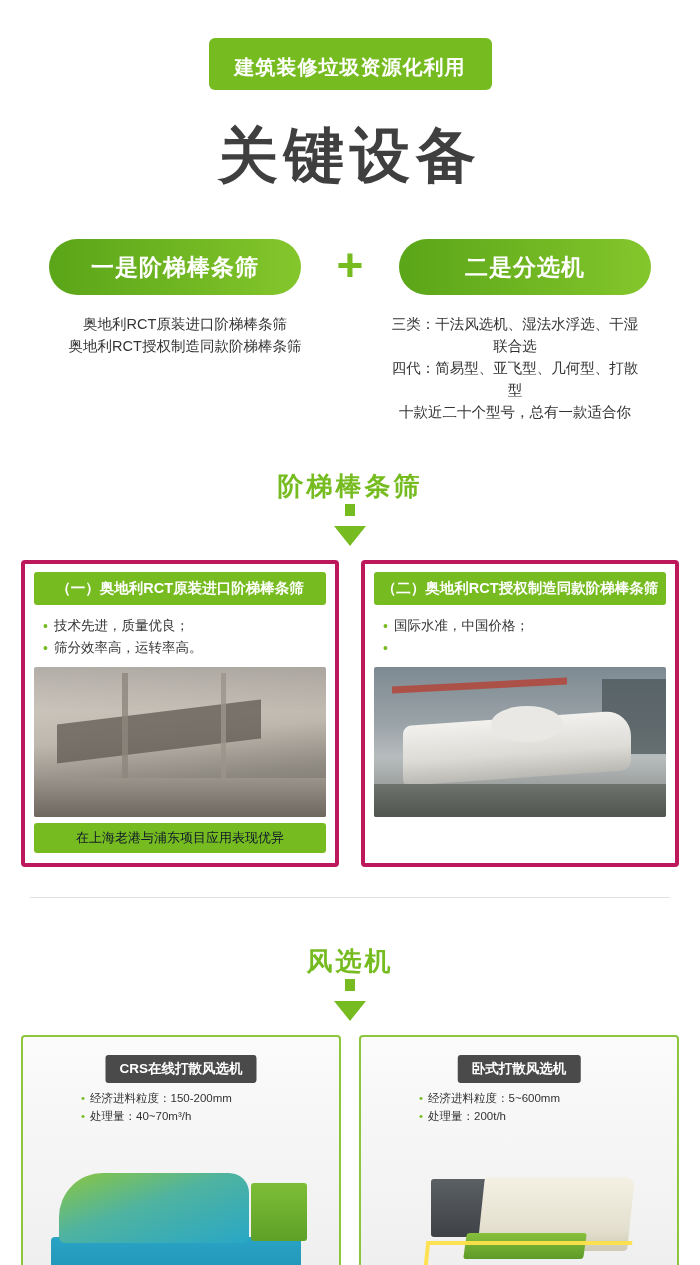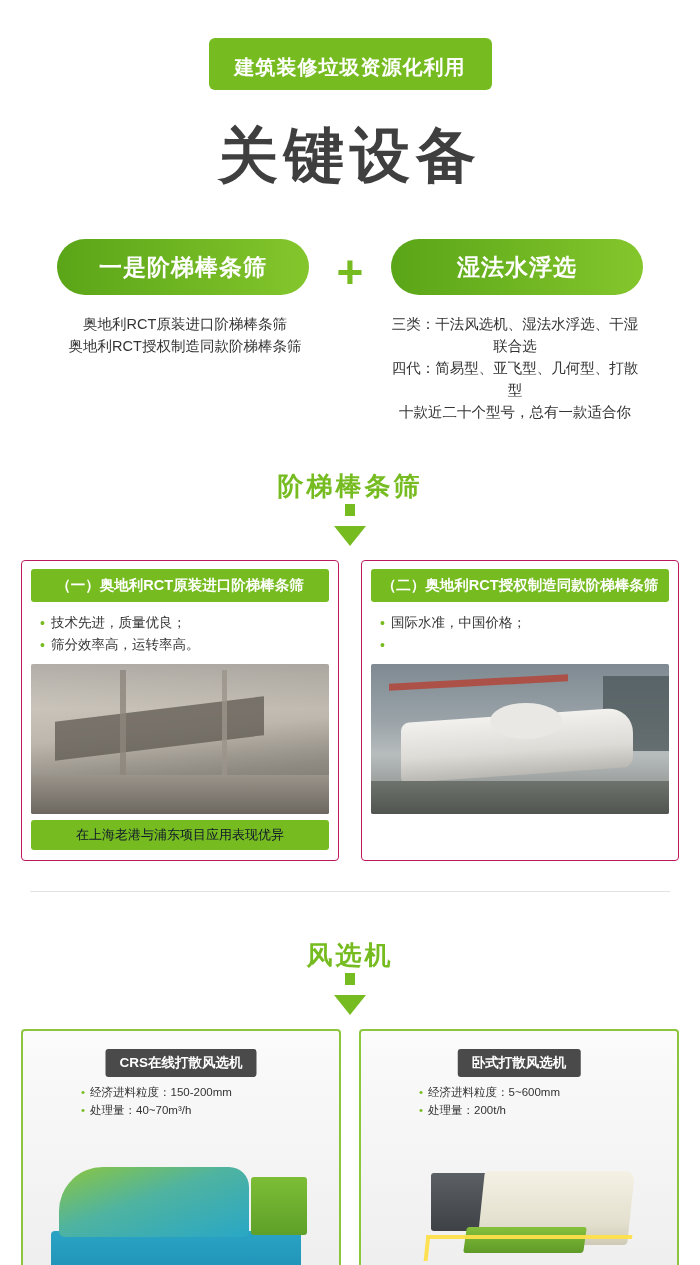--- a/index.html
+++ b/index.html
@@ -37,24 +37,24 @@
     margin-top: 26px;
     font-size: 60px;
     font-weight: bold;
     color: #3f3f3f;
     letter-spacing: 6px;
   }
 
   
   .banner-row {
     display: flex;
-    align-items: flex-end;
+    align-items: center;
     justify-content: center;
     margin-top: 42px;
-    gap: 8px;
+    gap: 16px;
   }
   .banner-box {
     width: 252px;
     height: 56px;
     border-radius: 28px;
     color: #ffffff;
     font-size: 23px;
     font-weight: bold;
     display: flex;
     align-items: center;
@@ -110,21 +110,21 @@
 
   
   .cards-row {
     display: flex;
     justify-content: center;
     gap: 22px;
     margin-top: 14px;
   }
   .card {
     width: 318px;
-    border: 1px solid #be185d;
+    border: 4px solid #be185d;
     border-radius: 4px;
     background: #ffffff;
     padding: 0 0 10px 0;
     position: relative;
   }
   .card-head {
     background: #76bc21;
     color: #ffffff;
     font-size: 14.5px;
     font-weight: bold;
@@ -336,21 +336,21 @@
 <div class="page">
 
   <div class="top-pill-wrap">
     <div class="top-pill">建筑装修垃圾资源化利用</div>
   </div>
   <div class="main-title">关键设备</div>
 
   <div class="banner-row">
     <div class="banner-box banner-left">一是阶梯棒条筛</div>
     <div class="plus-sign">+</div>
-    <div class="banner-box banner-right">湿法水浮选</div>
+    <div class="banner-box banner-right">二是分选机</div>
   </div>
 
   <div class="desc-row">
     <div class="desc-col left">
       <div>奥地利RCT原装进口阶梯棒条筛</div>
       <div>奥地利RCT授权制造同款阶梯棒条筛</div>
     </div>
     <div class="desc-col">
       <div>三类：干法风选机、湿法水浮选、干湿联合选</div>
       <div>四代：简易型、亚飞型、几何型、打散型</div>

